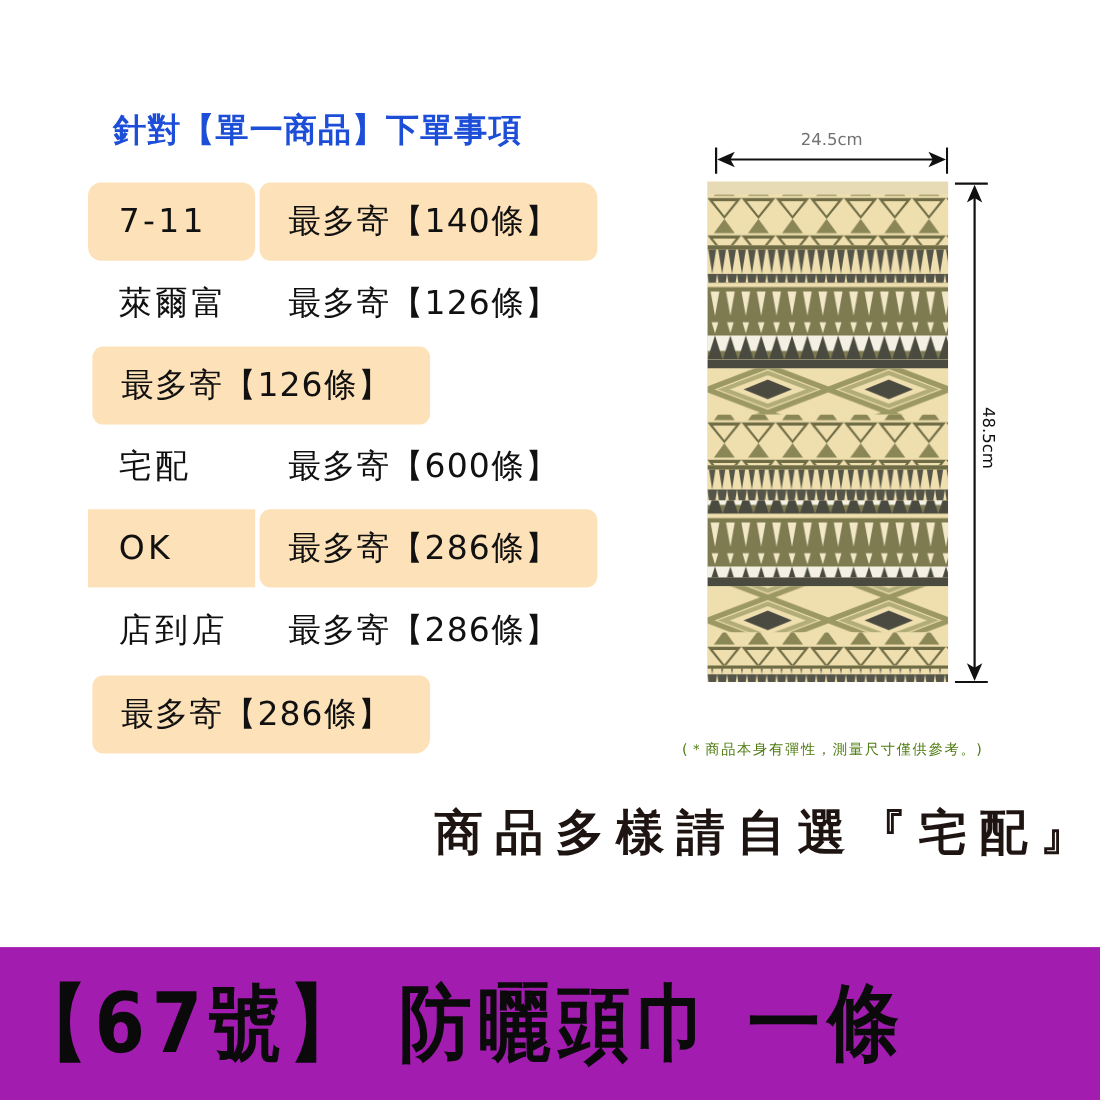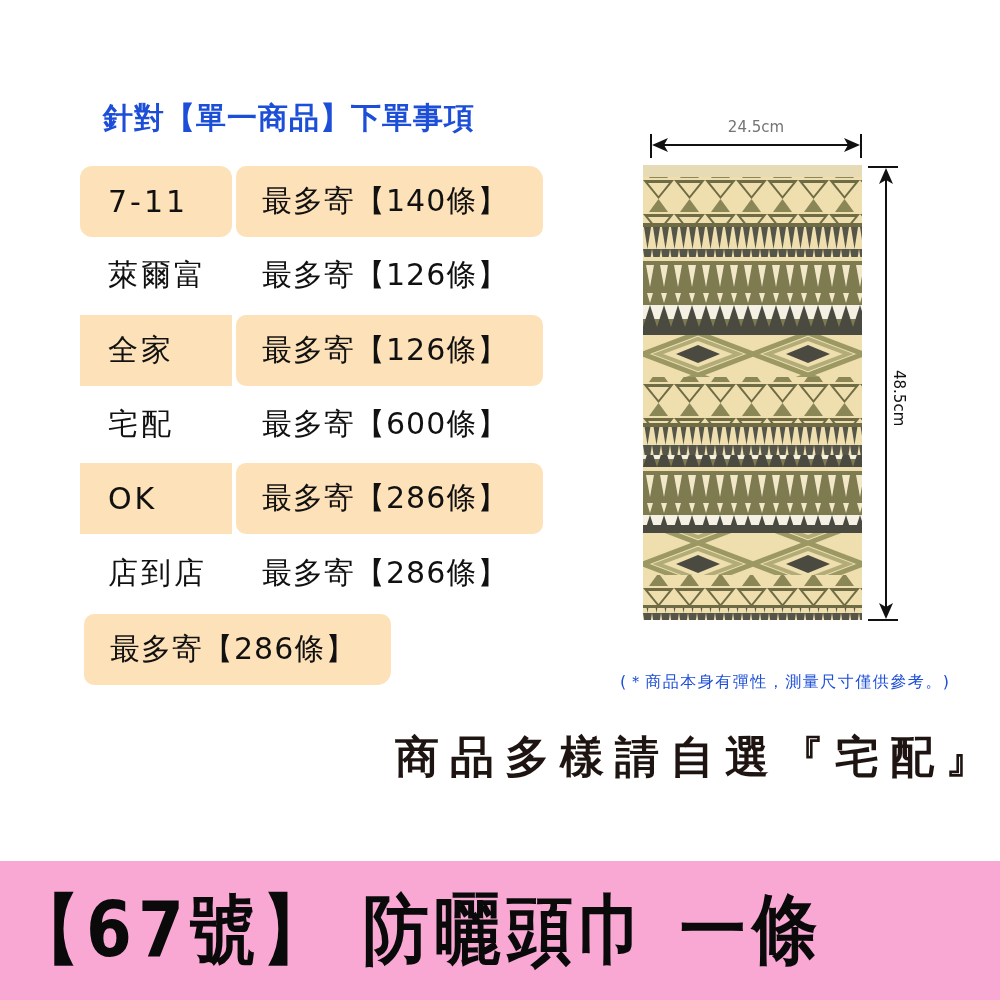--- a/index.html
+++ b/index.html
@@ -34,31 +34,31 @@
 
   .dim-h { position: absolute; left: 650px; top: 118px; width: 212px; height: 40px; }
   .dim-h .lbl { position: absolute; left: 0; width: 100%; top: 0; text-align: center; font-size: 15px; color: #737373; }
   .dim-v { position: absolute; left: 868px; top: 165px; width: 50px; height: 460px; }
   .dim-v .lbl {
     position: absolute; left: 16px; top: 205px; font-size: 15px; color: #111;
     transform: rotate(90deg); transform-origin: left top; white-space: nowrap;
     left: 40px; top: 370px;
   }
 
-  .note { position: absolute; left: 620px; top: 672px; font-size: 16px; color: #1d4ed8; letter-spacing: 1.5px; white-space: nowrap; }
+  .note { position: absolute; left: 620px; top: 672px; font-size: 13px; color: #4d7c0f; letter-spacing: 1.5px; white-space: nowrap; }
 
   .promo {
     position: absolute; left: 0; width: 1000px; top: 728px; text-align: right;
     font-size: 44px; font-weight: bold; letter-spacing: 11px; color: #1e1512;
     padding-left: 28px; white-space: nowrap;
   }
 
   .banner {
     position: absolute; left: 0; top: 861px; width: 1000px; height: 139px;
-    background: #f9a8d4; display: flex; align-items: center;
+    background: #a21caf; display: flex; align-items: center;
   }
   .banner .txt {
     margin-left: 14px; font-size: 66px; font-weight: bold; color: #0a0a0a;
     letter-spacing: 6px; white-space: nowrap; transform: scaleY(1.15);
   }
 </style>
 </head>
 <body>
 
 <div class="heading">針對【單一商品】下單事項</div>
@@ -66,21 +66,20 @@
 <div class="table">
   <div class="row fill first" style="top:0px">
     <div class="c1">7-11</div>
     <div class="c2">最多寄【140條】</div>
   </div>
   <div class="row" style="top:74px">
     <div class="c1">萊爾富</div>
     <div class="c2">最多寄【126條】</div>
   </div>
   <div class="row fill" style="top:149px">
-    <div class="c1">全家</div>
     <div class="c2">最多寄【126條】</div>
   </div>
   <div class="row" style="top:223px">
     <div class="c1">宅配</div>
     <div class="c2">最多寄【600條】</div>
   </div>
   <div class="row fill" style="top:297px">
     <div class="c1">OK</div>
     <div class="c2">最多寄【286條】</div>
   </div>

